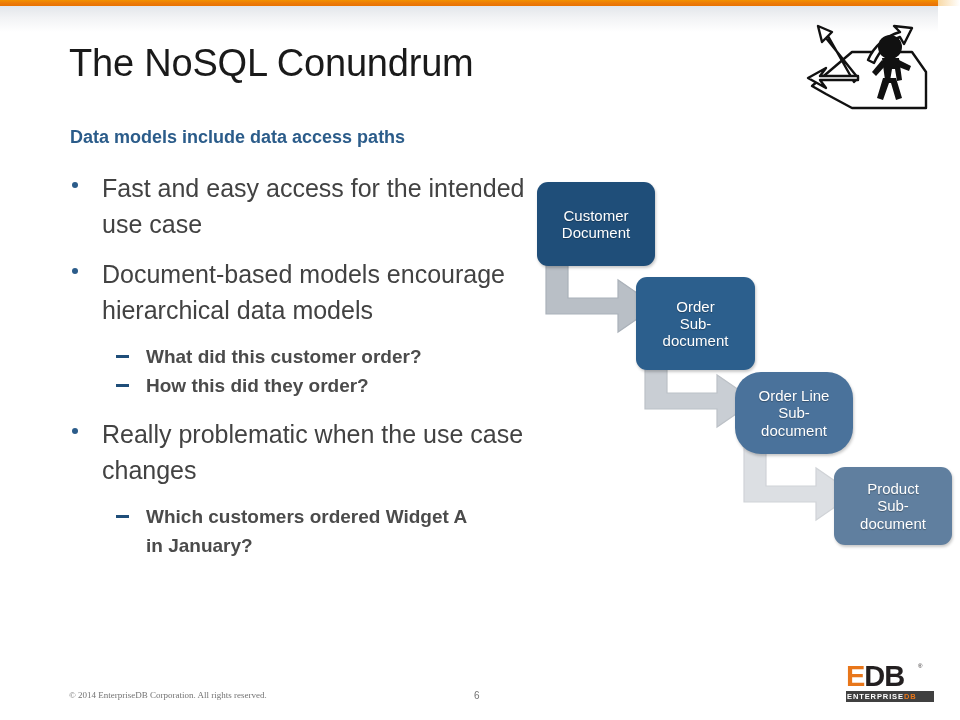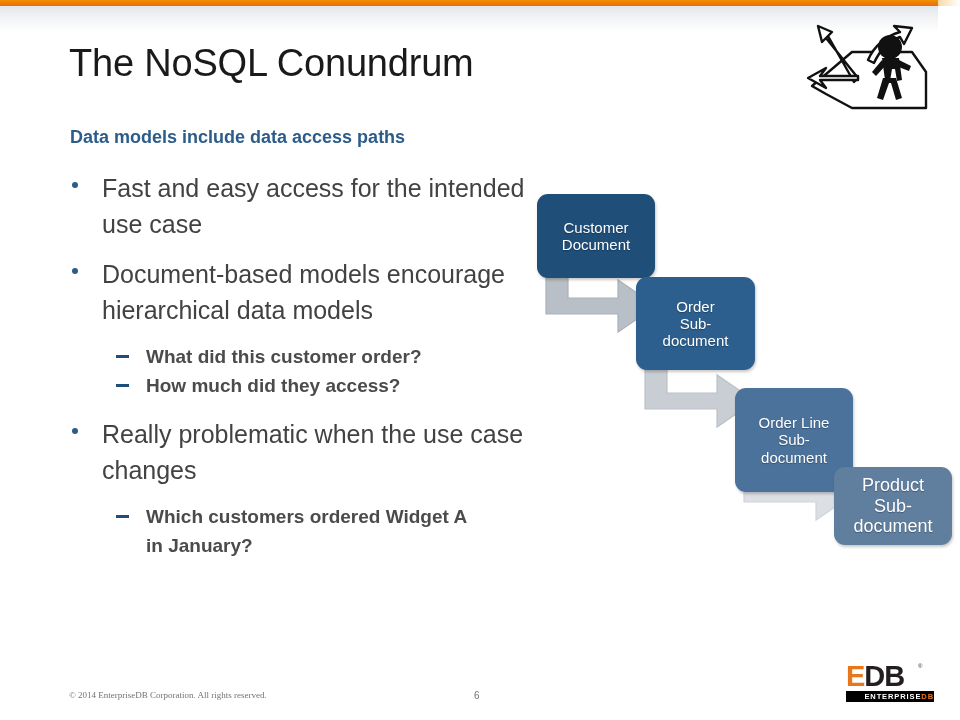--- a/index.html
+++ b/index.html
@@ -188,27 +188,27 @@
     position: absolute;
     left: 72px; top: 1px;
     font-size: 6px;
     color: #231f20;
   }
   .edb-bar {
     position: absolute;
     left: 0; top: 29px;
     width: 88px;
     height: 11px;
-    background: #000000;
+    background: #404040;
     color: #ffffff;
     font-size: 7.5px;
     font-weight: bold;
     letter-spacing: 0.9px;
     line-height: 11px;
-    text-align: right;
+    text-align: left;
     padding-left: 1px;
     box-sizing: border-box;
   }
   .edb-bar .suffix { color: #e8761a; }
 </style>
 </head>
 <body>
 
 <div id="slide">
 
@@ -257,21 +257,21 @@
     <div class="b2wrap">
       <div class="b2">
         <span class="dash"></span>
         <span>What did this customer order?</span>
       </div>
       <div class="b2">
         <span class="dash"></span>
       </div>
       <div class="b2">
         <span class="dash"></span>
-        <span>How much did they access?</span>
+        <span>How this did they order?</span>
       </div>
     </div>
 
     <div class="b1" style="margin-top:16px;">
       <span class="dot"></span>
       <span>Really problematic when the use case changes</span>
     </div>
     <div class="b2wrap">
       <div class="b2" style="width:330px;">
         <span class="dash"></span>
@@ -288,30 +288,30 @@
     </svg>
 
     <svg class="arrow" style="left:113px; top:183px; width:120px; height:78px;" viewBox="0 0 120 78">
       <path d="M2 0 L24 0 L24 40 L74 40 L74 22 L112 48 L74 74 L74 56 L2 56 Z" fill="#c9ced4" stroke="#bcc1c7" stroke-width="1.2"></path>
     </svg>
 
     <svg class="arrow" style="left:212px; top:276px; width:120px; height:78px;" viewBox="0 0 120 78">
       <path d="M2 0 L24 0 L24 40 L74 40 L74 22 L112 48 L74 74 L74 56 L2 56 Z" fill="#dcdfe3" stroke="#d0d3d7" stroke-width="1.2"></path>
     </svg>
 
-    <div class="dbox" id="box0" style="left: 7px; top: 24px; width: 118px; height: 84px; background: rgb(31, 78, 121); font-size: 15px;">
+    <div class="dbox" id="box0" style="left: 7px; top: 12px; width: 118px; height: 84px; background: rgb(31, 78, 121); font-size: 15px;">
       <span>Customer<br>Document</span>
     </div>
     <div class="dbox" id="box1" style="left: 106px; top: 107px; width: 119px; height: 93px; background: rgb(44, 95, 141); font-size: 15px;">
       <span>Order<br>Sub-<br>document</span>
     </div>
-    <div class="dbox" id="box2" style="left: 205px; top: 218px; width: 118px; height: 104px; background: rgb(74, 114, 155); font-size: 15px;">
+    <div class="dbox" id="box2" style="left: 205px; top: 202px; width: 118px; height: 82px; background: rgb(74, 114, 155); font-size: 15px; border-radius: 26px;">
       <span>Order Line<br>Sub-<br>document</span>
     </div>
-    <div class="dbox" id="box3" style="left: 304px; top: 297px; width: 118px; height: 78px; background: rgb(96, 127, 159); font-size: 18px;">
+    <div class="dbox" id="box3" style="left: 304px; top: 297px; width: 118px; height: 78px; background: rgb(96, 127, 159); font-size: 15px;">
       <span>Product<br>Sub-<br>document</span>
     </div>
 
   </div>
 
   <div class="copyright">© 2014 EnterpriseDB Corporation. All rights reserved.</div>
   <div class="pagenum">6</div>
 
   <div class="edb-logo">
     <div class="edb-word"><span class="e">E</span><span class="db">DB</span></div>

